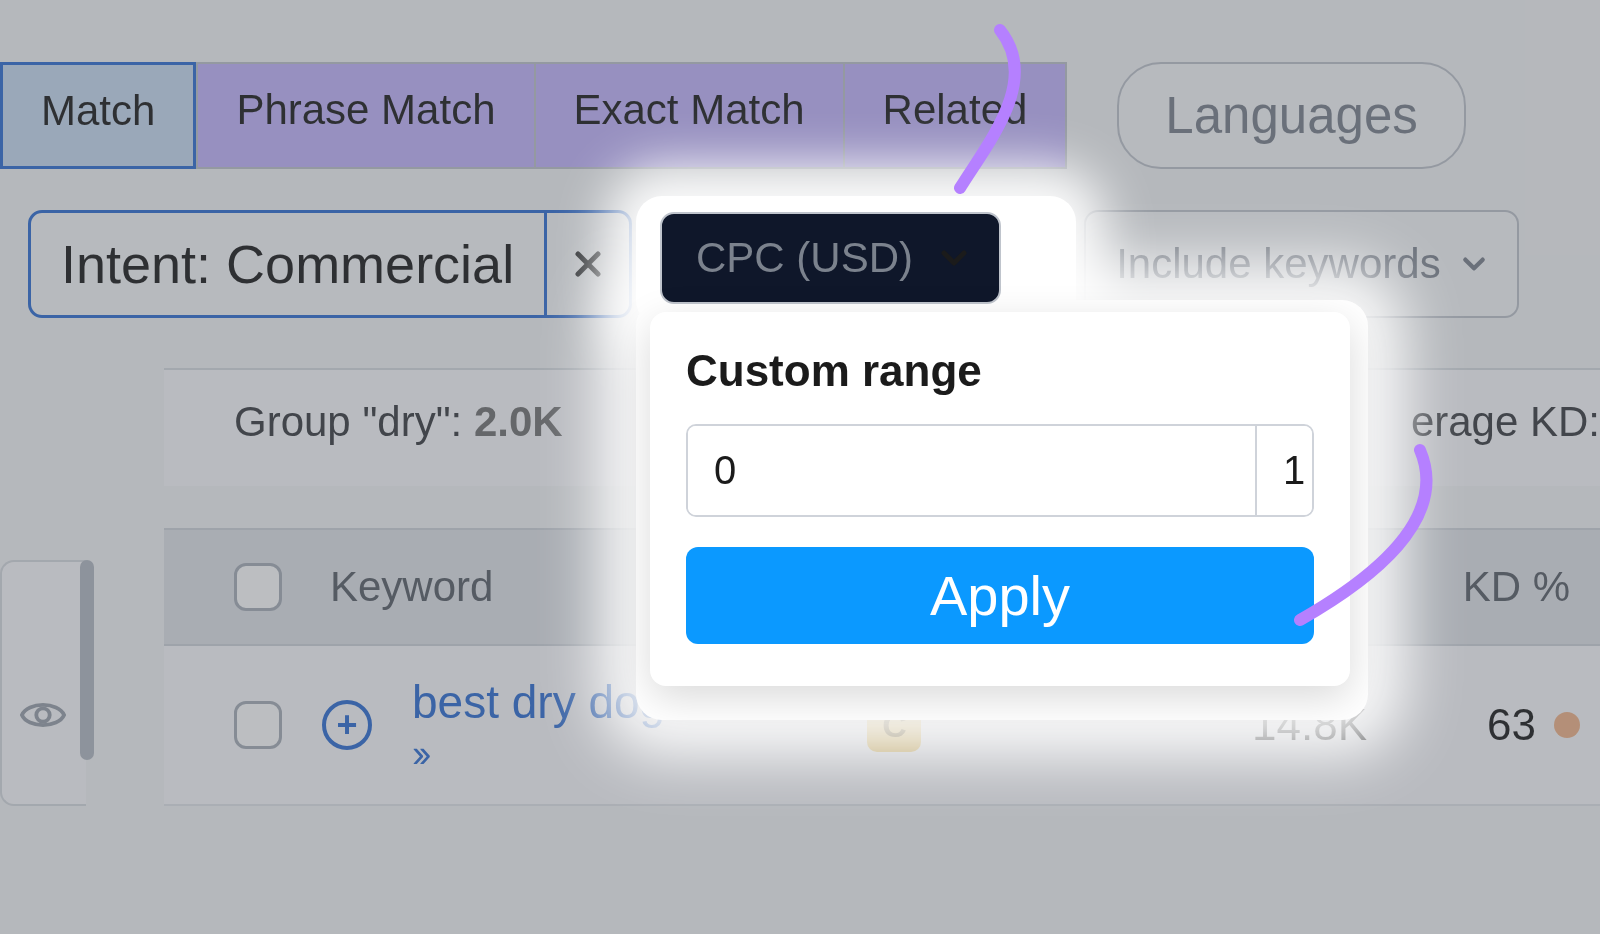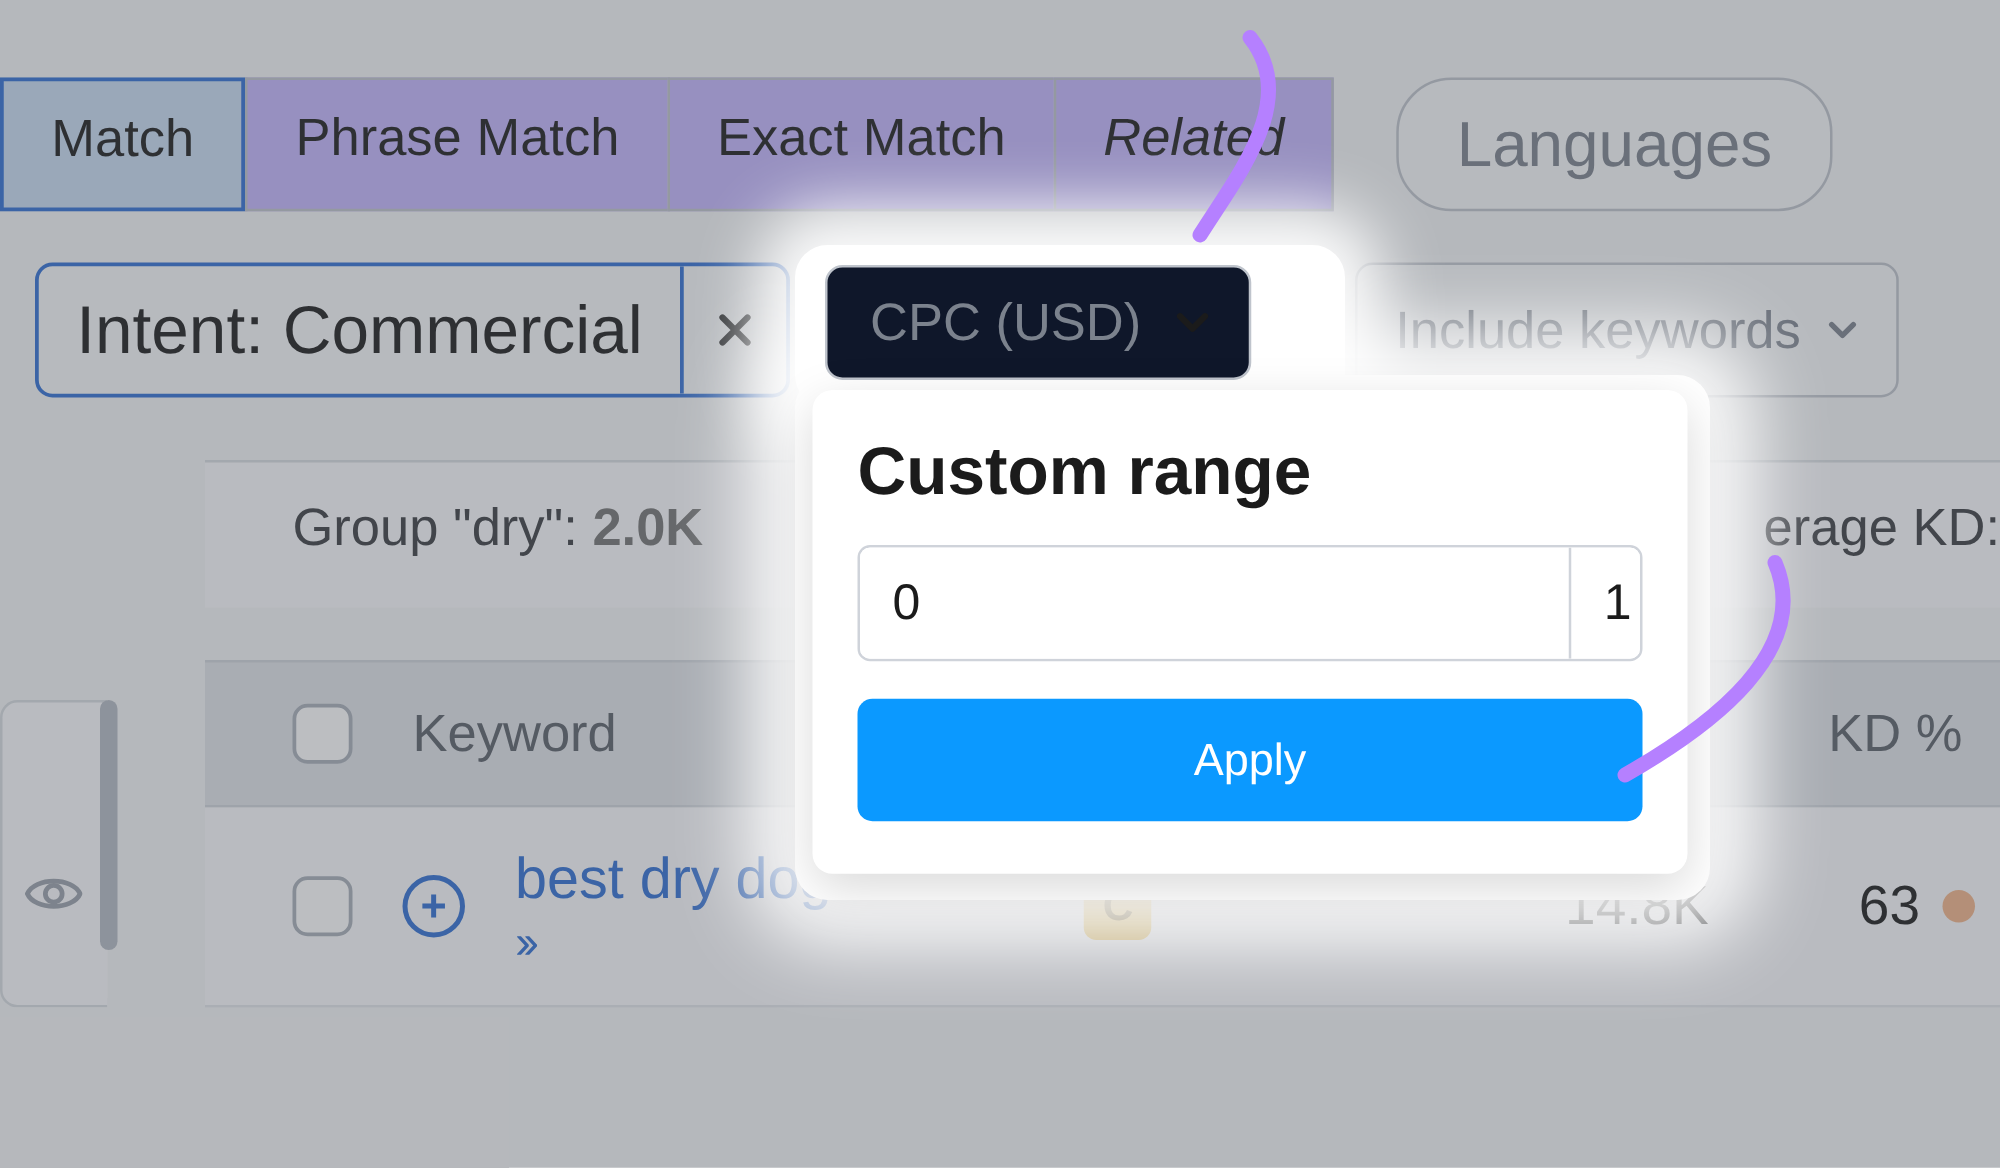--- a/index.html
+++ b/index.html
@@ -28,21 +28,21 @@
     font-size: 42px;
     background: #c4b5fd;
     color: #1b1b1b;
     white-space: nowrap;
   }
   .tab.active {
     border: 3px solid #2f6fd4;
     background: #c9dcf3;
     color: #1b1b1b;
   }
-  .tab.related { border-right-width: 2px; font-style: italic; }
+  .tab.related { border-right-width: 2px; }
   .lang-pill {
     margin-left: 50px;
     border: 2px solid #bfc4cc;
     border-radius: 44px;
     padding: 22px 46px;
     font-size: 51px;
     color: #7b828d;
     background: #f7f8fa;
     display: flex;
     align-items: center;
@@ -253,21 +253,21 @@
     position: absolute;
     top: 312px;
     left: 650px;
     width: 700px;
     background: #fff;
     border-radius: 16px;
     box-shadow: 0 12px 40px rgba(0,0,0,0.15);
     padding: 34px 36px 42px 36px;
   }
   .popover h2 {
-    font-size: 54px;
+    font-size: 44px;
     font-weight: 700;
     color: #1b1b1b;
     margin-bottom: 28px;
   }
   .range-inputs {
     display: flex;
     border: 2px solid #cfd3da;
     border-radius: 10px;
     overflow: hidden;
     margin-bottom: 30px;
@@ -279,25 +279,25 @@
     font-size: 40px;
     color: #1b1b1b;
     outline: none;
     background: #fff;
   }
   .range-inputs input + input { border-left: 2px solid #cfd3da; }
   .apply-btn {
     width: 100%;
     background: #0b99ff;
     color: #fff;
-    font-size: 36px;
+    font-size: 56px;
     font-weight: 500;
     border: none;
     border-radius: 12px;
-    padding: 28px 0;
+    padding: 16px 0;
     cursor: pointer;
   }
 
   
   .dim {
     position: absolute;
     inset: 0;
     background: rgba(80,84,92,0.38);
     pointer-events: none;
   }

